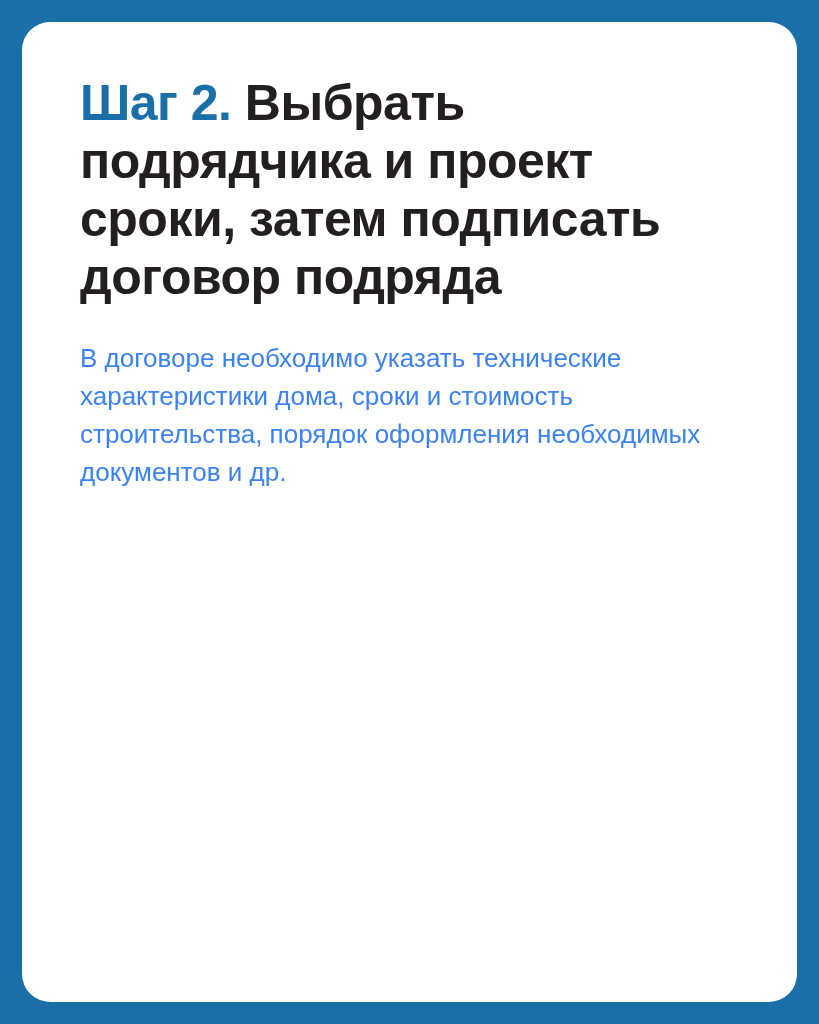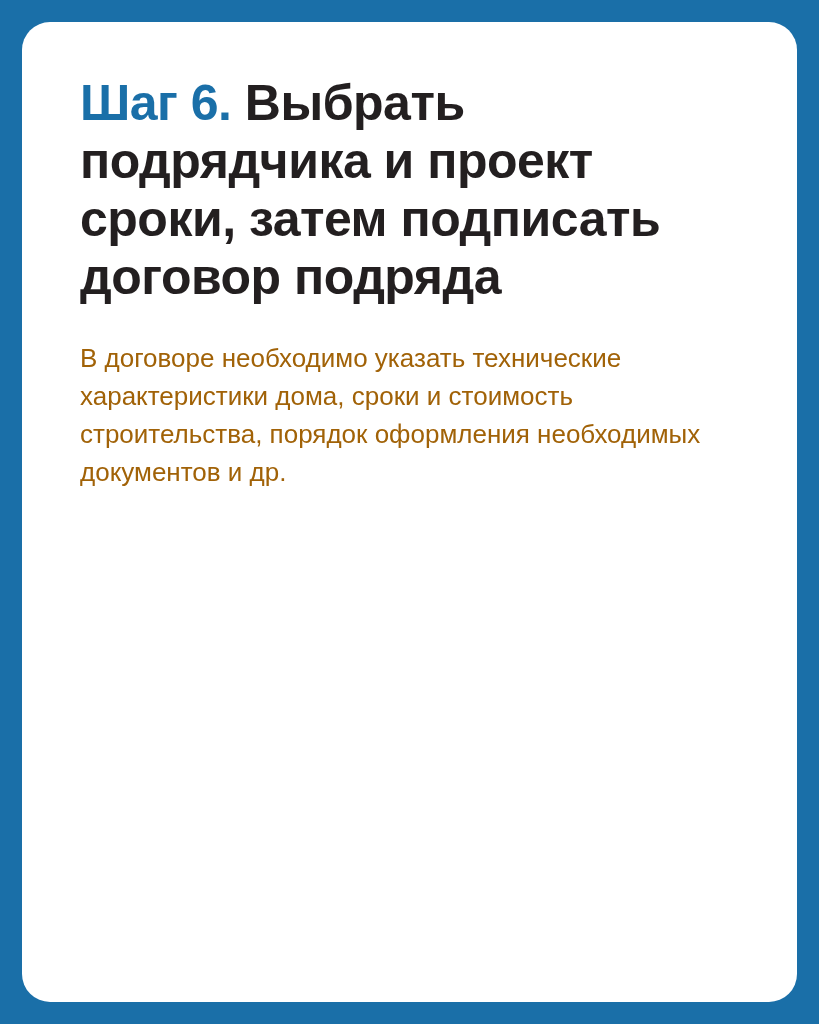--- a/index.html
+++ b/index.html
@@ -43,26 +43,26 @@
   .headline .step-label {
     color: #1a6fa8;
   }
   .headline .step-rest {
     color: #231f20;
   }
   .body-text {
     margin: 34px 0 0 0;
     font-size: 26px;
     line-height: 1.46;
-    color: #a16207;
+    color: #3b82f6;
     max-width: 720px;
     font-weight: normal;
   }
 </style>
 </head>
 <body>
 
 <div class="slide">
   <div class="card">
-    <h1 class="headline"><span class="step-label">Шаг 6.</span><span class="step-rest"> Выбрать подрядчика и проект сроки, затем подписать договор подряда</span></h1>
+    <h1 class="headline"><span class="step-label">Шаг 2.</span><span class="step-rest"> Выбрать подрядчика и проект сроки, затем подписать договор подряда</span></h1>
     <p class="body-text">В договоре необходимо указать технические характеристики дома, сроки и стоимость строительства, порядок оформления необходимых документов и др.</p>
   </div>
 </div>
 
 </body></html>

